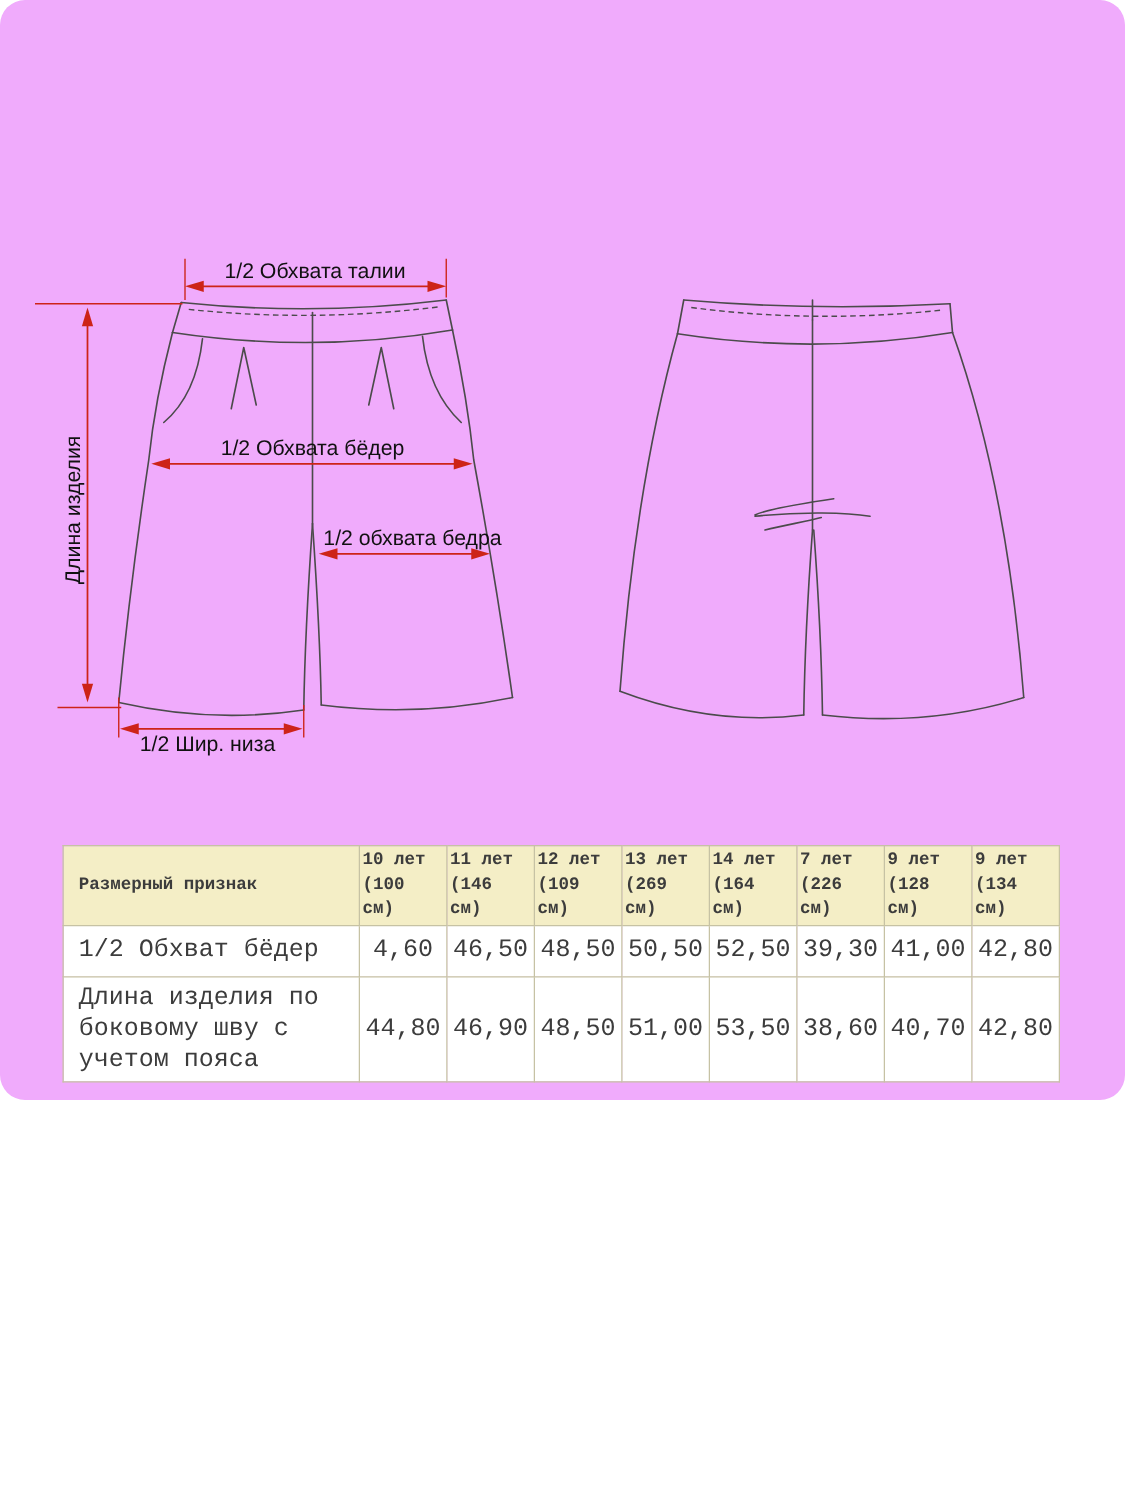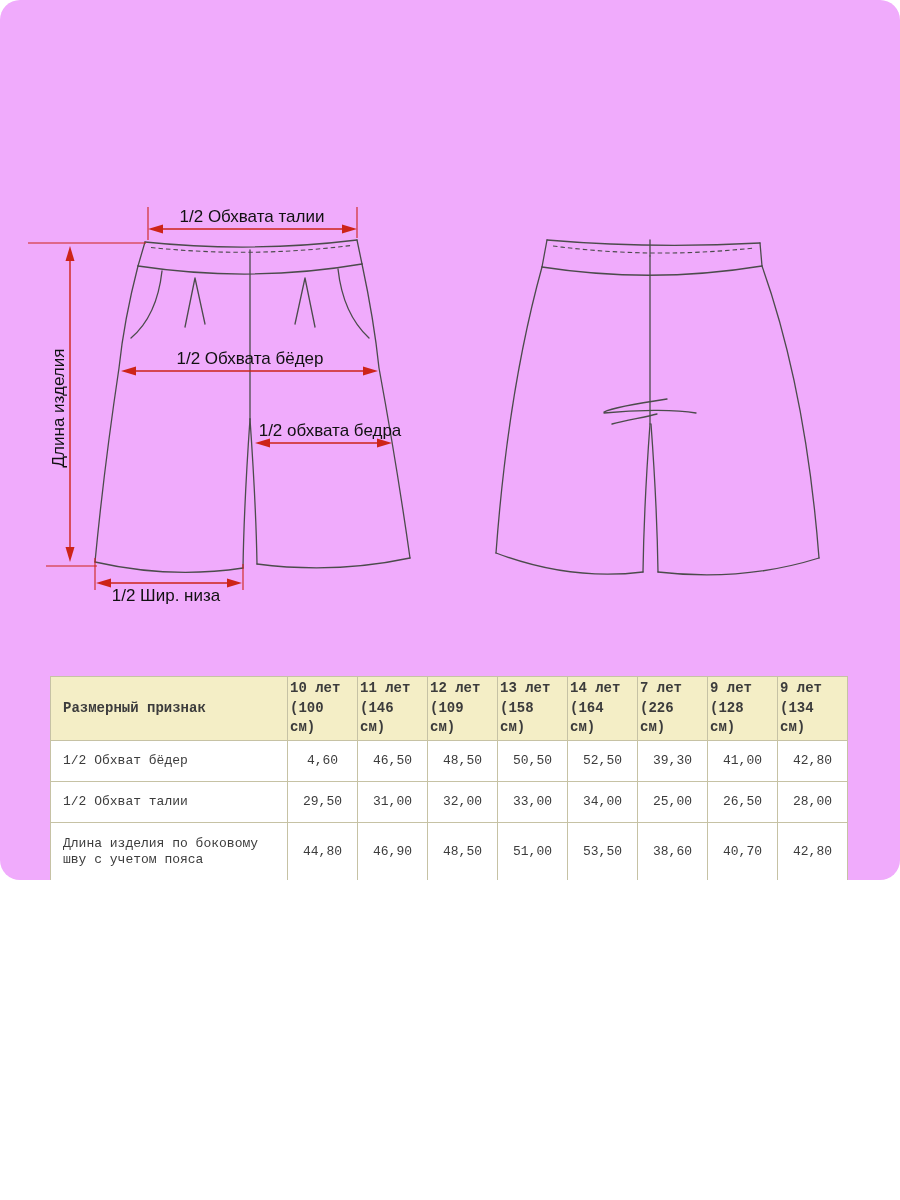--- a/index.html
+++ b/index.html
@@ -28,21 +28,21 @@
     border:1px solid var(--tbl-border);
     font-family:Liberation Mono, monospace;
   }
   .size-table th,.size-table td{border:1px solid var(--tbl-border);}
   .size-table thead th{
     background:var(--tbl-header-bg);font-size:14px;font-weight:700;
     height:56px;line-height:1.4;text-align:left;padding:2px 2px;
   }
   .size-table thead th.feature{text-align:left;padding-left:12px;}
   .size-table tbody td{
-    background:#ffffff;font-size:13px;text-align:center;
+    background:#ffffff;font-size:20px;text-align:center;
     height:32px;padding:2px 3px;
   }
   .size-table tbody td.feature{text-align:left;padding:4px 8px 4px 12px;line-height:1.25;}
   .size-table tbody tr.tall td{height:50px;}
 </style>
 </head>
 <body>
 
 <div class="page">
 
@@ -151,21 +151,21 @@
           <th>
             <div>11 лет</div>
             <div>(146 см)</div>
           </th>
           <th>
             <div>12 лет</div>
             <div>(109 см)</div>
           </th>
           <th>
             <div>13 лет</div>
-            <div>(158 см)</div>
+            <div>(269 см)</div>
           </th>
           <th>
             <div>14 лет</div>
             <div>(164 см)</div>
           </th>
           <th>
             <div>7 лет</div>
             <div>(226 см)</div>
           </th>
           <th>
@@ -183,31 +183,20 @@
           <td class="feature">1/2 Обхват бёдер</td>
           <td>4,60</td>
           <td>46,50</td>
           <td>48,50</td>
           <td>50,50</td>
           <td>52,50</td>
           <td>39,30</td>
           <td>41,00</td>
           <td>42,80</td>
         </tr>
-        <tr>
-          <td class="feature">1/2 Обхват талии</td>
-          <td>29,50</td>
-          <td>31,00</td>
-          <td>32,00</td>
-          <td>33,00</td>
-          <td>34,00</td>
-          <td>25,00</td>
-          <td>26,50</td>
-          <td>28,00</td>
-        </tr>
         <tr class="tall">
           <td class="feature">Длина изделия по боковому шву с учетом пояса</td>
           <td>44,80</td>
           <td>46,90</td>
           <td>48,50</td>
           <td>51,00</td>
           <td>53,50</td>
           <td>38,60</td>
           <td>40,70</td>
           <td>42,80</td>

